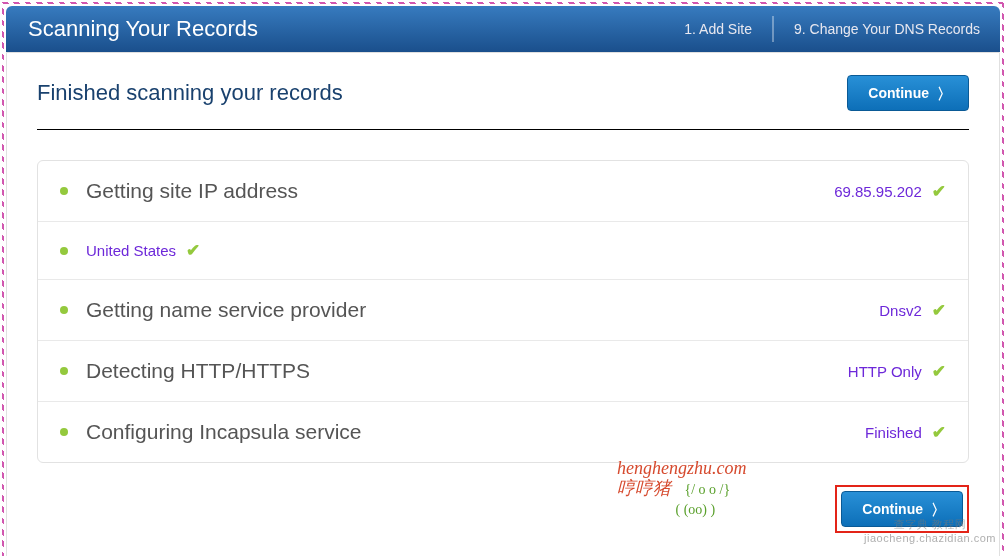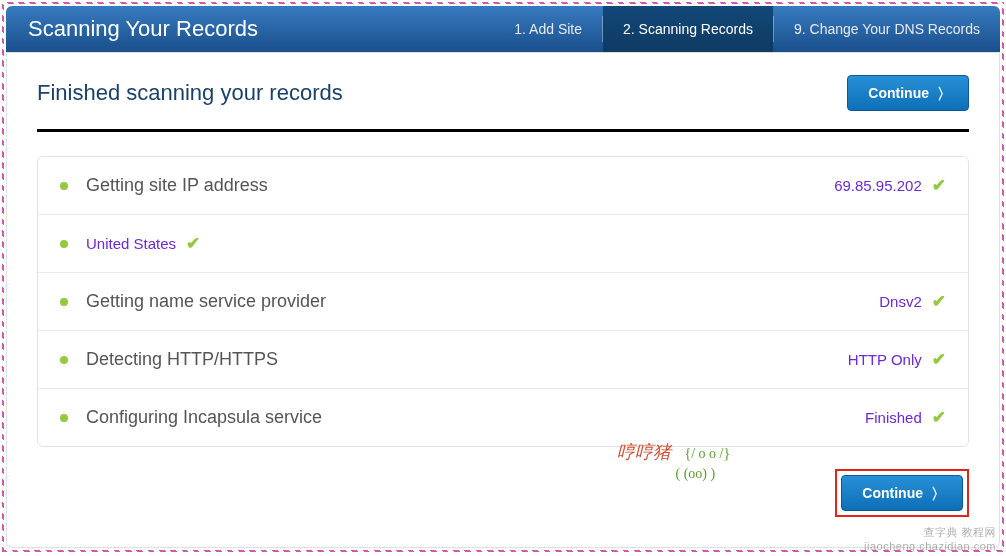--- a/index.html
+++ b/index.html
@@ -54,23 +54,23 @@
       background: #fff;
       border: 1px solid #e0e0e0;
       border-radius: 0 0 6px 6px;
       margin: 0 2px 2px 2px;
       padding: 22px 30px 30px 30px;
     }
     .header-row {
       display: flex;
       justify-content: space-between;
       align-items: center;
-      border-bottom: 3px solid #000000;
+      border-bottom: 1px solid #000000;
       padding-bottom: 18px;
-      margin-bottom: 24px;
+      margin-bottom: 30px;
     }
     .page-title {
       color: #19416e;
       font-size: 22px;
       font-weight: 400;
     }
     .btn-continue {
       background: linear-gradient(to bottom,#2890d7 0%, #0d6fb8 100%);
       border: 1px solid #0a5a96;
       color: #fff;
@@ -102,21 +102,21 @@
       width: 8px;
       height: 8px;
       background: #94c93d;
       border-radius: 50%;
       margin-right: 18px;
       flex-shrink: 0;
     }
     .scan-label {
       flex: 1;
       color: #555;
-      font-size: 18px;
+      font-size: 21px;
     }
     .scan-value {
       color: #6d28d9;
       font-size: 15px;
       margin-right: 10px;
     }
     .check {
       color: #94c93d;
       font-size: 17px;
       font-weight: bold;
@@ -159,23 +159,20 @@
 
 <div class="frame">
 
   <div class="header-bar">
     <div class="header-title">Scanning Your Records</div>
     <div class="steps">
       <div class="step">
         <span>1. Add Site</span>
       </div>
       <div class="step-divider"></div>
-      <div class="step active">
-        <span>2. Scanning Records</span>
-      </div>
       <div class="step-divider"></div>
       <div class="step">
         <span>9. Change Your DNS Records</span>
       </div>
     </div>
   </div>
 
   <div class="content-pane">
 
     <div class="header-row">
@@ -213,34 +210,35 @@
       <div class="scan-row">
         <span class="bullet"></span>
         <span class="scan-label">Configuring Incapsula service</span>
         <span class="scan-value">Finished</span>
         <span class="check">✔</span>
       </div>
     </div>
 
     <div class="footer-row">
       <div class="watermark">
+        <div class="red">henghengzhu.com</div>
         <div>
           <span class="red">哼哼猪</span>&nbsp;&nbsp;
           <span class="green">{/ o o /}</span><br>
           &nbsp;&nbsp;&nbsp;&nbsp;&nbsp;&nbsp;&nbsp;&nbsp;&nbsp;&nbsp;&nbsp;&nbsp;
           <span class="green">( (oo) )</span>
         </div>
       </div>
       <div class="bottom-continue-wrap">
         <button class="btn-continue">
           <span>Continue</span>
           <span class="chev">〉</span>
         </button>
       </div>
     </div>
 
   </div>
 </div>
 
-<div class="corner-wm" style="position:fixed; right:10px; bottom:4px; text-align:right;">
+<div class="corner-wm" style="position:fixed; right:10px; bottom:12px; text-align:center;">
   <div>查字典  教程网</div>
   <div>jiaocheng.chazidian.com</div>
 </div>
 
 </body></html>

